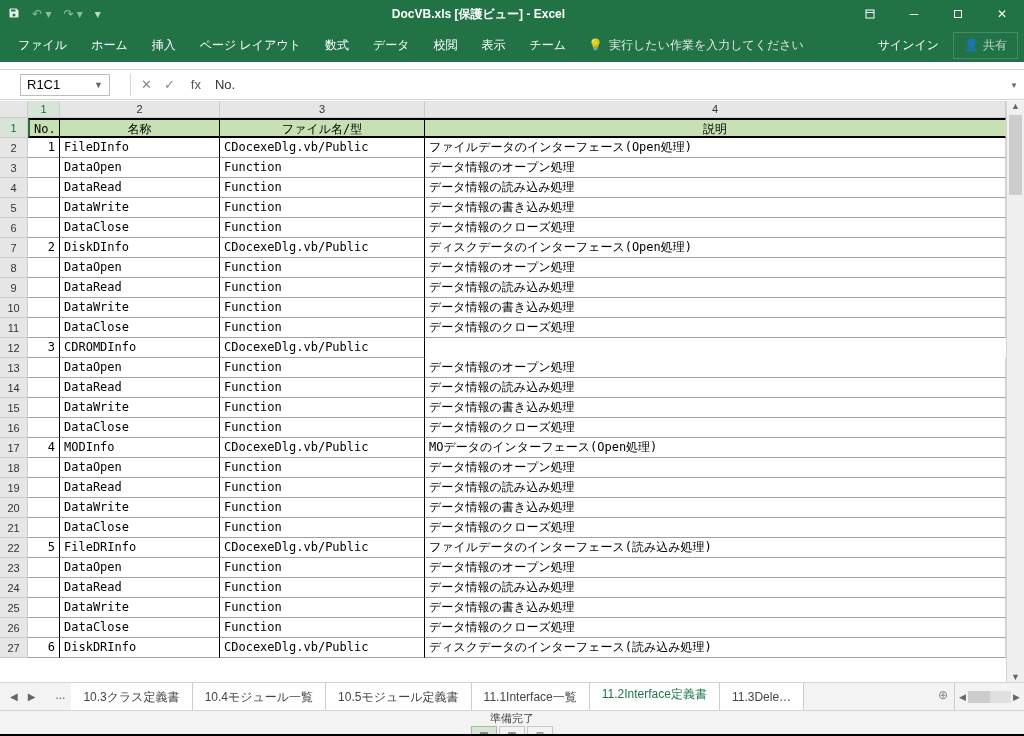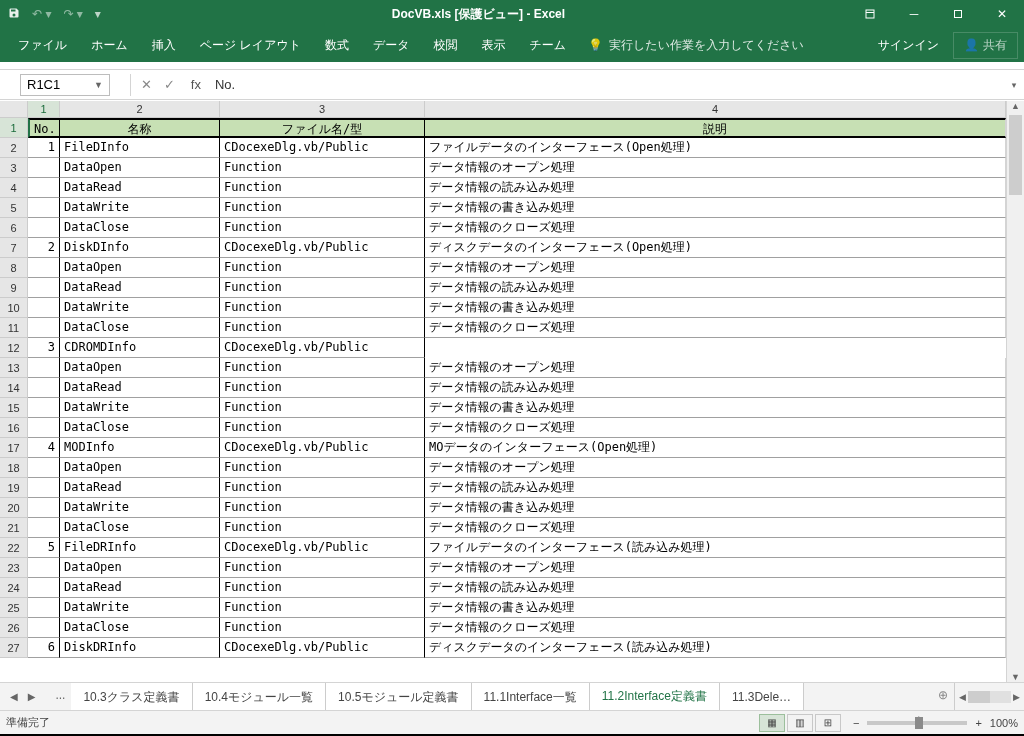--- a/index.html
+++ b/index.html
@@ -51,28 +51,28 @@
 .vscroll { width: 18px; background: #f0f0f0; border-left: 1px solid #d4d4d4; position: relative; }
 .vscroll .thumb { position: absolute; top: 14px; left: 2px; right: 2px; height: 80px; background: #cdcdcd; }
 .vscroll .arr { position: absolute; left: 0; right: 0; text-align: center; font-size: 9px; color: #666; }
 .vscroll .arr.up { top: 0; } .vscroll .arr.dn { bottom: 0; }
 
 .tabstrip { height: 28px; display: flex; align-items: stretch; border-top: 1px solid #d4d4d4; background: #f3f3f3; font-size: 12px; }
 .tabstrip .nav { display: flex; align-items: center; gap: 10px; padding: 0 10px; color: #666; }
 .tabstrip .nav span { cursor: pointer; font-size: 10px; }
 .tabstrip .tabs { display: flex; align-items: center; flex: 1; overflow: hidden; }
 .tabstrip .sheet-tab { padding: 9px 12px; border-right: 1px solid #ccc; background: #fff; color: #444; cursor: pointer; white-space: nowrap; border-top: 1px solid #ccc; }
-.tabstrip .sheet-tab.active { color: #217346; border-bottom: 2px solid #ef4444; background: #fff; font-weight: 500; }
+.tabstrip .sheet-tab.active { color: #217346; border-bottom: 6px solid #ef4444; background: #fff; font-weight: 500; }
 .tabstrip .add-tab { padding: 5px 6px; color: #888; cursor: pointer; }
 .tabstrip .hscroll { width: 70px; display: flex; align-items: center; justify-content: space-between; padding: 0 4px; color: #666; border-left: 1px solid #ccc; }
 .tabstrip .hscroll .hbar { flex: 1; height: 12px; background: #e0e0e0; margin: 0 2px; position: relative; }
 .tabstrip .hscroll .hbar::after { content:''; position:absolute; left:0; top:0; bottom:0; width: 22px; background:#cdcdcd; }
 .tabstrip .first-tab { padding: 5px 6px 5px 10px; color: #666; }
 
-.statusbar { height: 24px; background: #f3f3f3; display: flex; align-items: center; font-size: 11px; padding: 0 6px; color: #444; border-top: 1px solid #d4d4d4; }
+.statusbar { height: 24px; background: #f3f3f3; display: flex; align-items: center; font-size: 11px; padding: 0 6px; color: #444; border-top: 1px solid #d4d4d4; flex-direction: column; }
 .statusbar .spacer { flex: 1; }
 .statusbar .views { display: flex; gap: 2px; }
 .statusbar .views div { width: 26px; height: 18px; border: 1px solid #c8c8c8; display: flex; align-items: center; justify-content: center; cursor: pointer; font-size: 10px; }
 .statusbar .views div.active { background: #d7e4d7; border-color: #9cbf9c; }
 .statusbar .zoom { display: flex; align-items: center; gap: 8px; margin-left: 12px; }
 .statusbar .slider { width: 100px; height: 4px; background: #c8c8c8; position: relative; }
 .statusbar .slider::before { content:'|'; position:absolute; left:50%; top:-6px; color:#999; font-size:10px; }
 .statusbar .slider .knob { position: absolute; left: 48px; top: -4px; width: 8px; height: 12px; background: #8a8a8a; }
 
 .blackbar { height: 2px; background: #000; }

